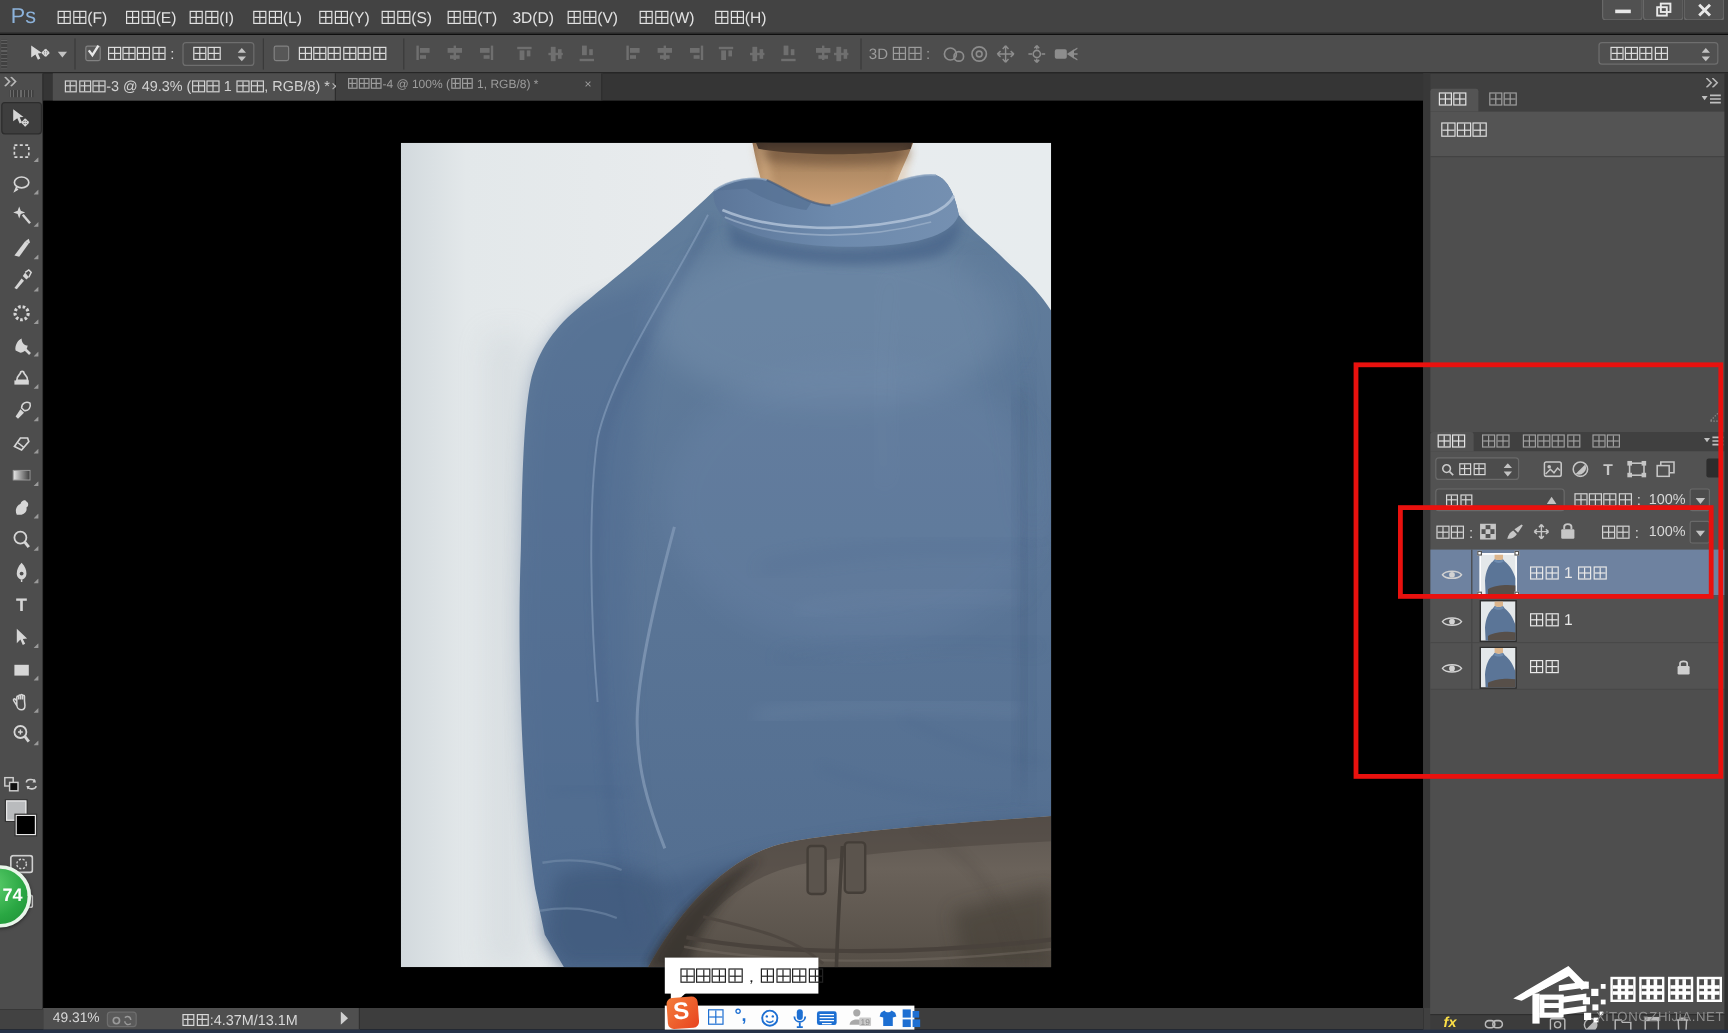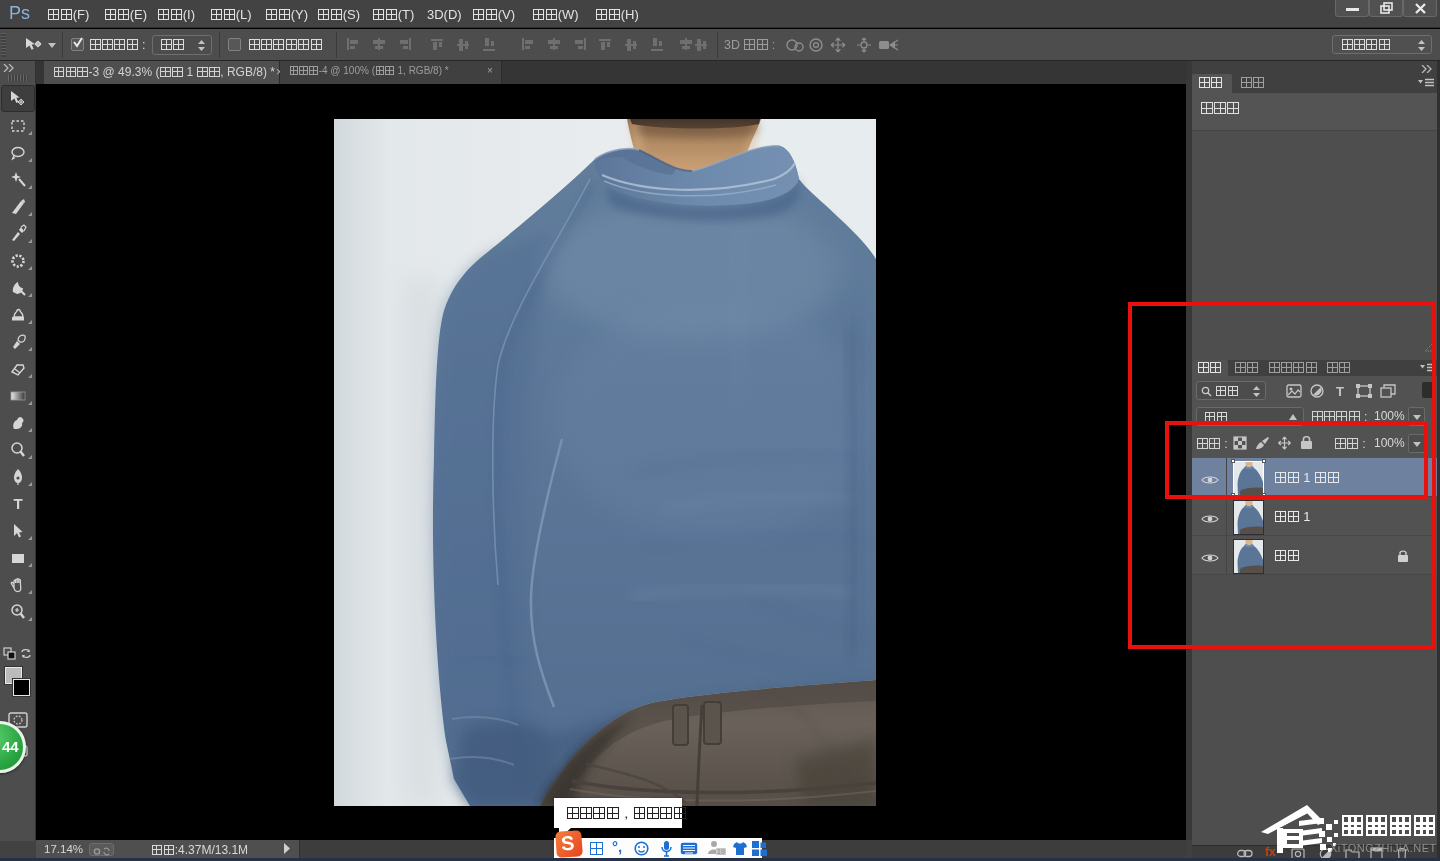--- a/index.html
+++ b/index.html
@@ -580,21 +580,21 @@
       <rect x="1" y="6" width="10" height="7" rx="1" fill="#cfcfcf"></rect>
       <path d="M3 6 L3 4 C3 1.5 9 1.5 9 4 L9 6" fill="none" stroke="#cfcfcf" stroke-width="1.4"></path>
     </svg>
 </div>
 <div class="abs" style="left:1192px;top:575px;width:248px;height:270px;background:#4e4e4e"></div>
 <div class="abs" style="left:1192px;top:845px;width:248px;height:16px;background:#3c3c3c;border-top:1px solid #2e2e2e"></div>
 <svg class="abs" style="left:1237px;top:849px" width="16" height="9">
     <rect x="0.7" y="1.5" width="8" height="6" rx="3" fill="none" stroke="#b9b9b9" stroke-width="1.3"></rect>
     <rect x="7" y="1.5" width="8" height="6" rx="3" fill="none" stroke="#b9b9b9" stroke-width="1.3"></rect>
   </svg>
-<span class="abs" style="left:1265px;top:845px;font-size:12px;font-weight:bold;color:#c2410c">fx</span>
+<span class="abs" style="left:1203px;top:845px;font-style:italic;font-size:12px;font-weight:bold;color:#fde047">fx</span>
 <svg class="abs" style="left:1291px;top:848px" width="14" height="12">
     <rect x="1" y="1" width="12" height="10" rx="1" fill="none" stroke="#b9b9b9" stroke-width="1.2"></rect>
     <circle cx="7" cy="6" r="2.6" fill="none" stroke="#b9b9b9" stroke-width="1.1"></circle>
   </svg>
 <svg class="abs" style="left:1319px;top:848px" width="13" height="12">
     <circle cx="6.5" cy="6" r="5.2" fill="none" stroke="#b9b9b9" stroke-width="1.2"></circle>
     <path d="M2.8 9.7 L10.2 2.3 A5.2 5.2 0 0 1 2.8 9.7" fill="#b9b9b9"></path>
   </svg>
 <svg class="abs" style="left:1345px;top:848px" width="15" height="12">
     <path d="M1 3 L1 11 L14 11 L14 4 L7 4 L6 2 L1 2 Z" fill="none" stroke="#b9b9b9" stroke-width="1.2"></path>
@@ -602,21 +602,21 @@
 <svg class="abs" style="left:1370px;top:847px" width="13" height="13">
     <rect x="1" y="1" width="11" height="11" fill="none" stroke="#b9b9b9" stroke-width="1.2"></rect>
     <rect x="1" y="1" width="11" height="3" fill="#b9b9b9"></rect>
   </svg>
 <svg class="abs" style="left:1396px;top:847px" width="12" height="13">
     <path d="M1 3 L11 3 M4 3 L4 1.5 L8 1.5 L8 3 M2.5 3 L3 12 L9 12 L9.5 3" fill="none" stroke="#b9b9b9" stroke-width="1.2"></path>
   </svg>
 <div class="abs" style="left:1437px;top:61px;width:3px;height:800px;background:#303030"></div>
 <div class="abs" style="left:36px;top:840px;width:1150px;height:18px;background:#3d3d3d"></div>
 <div class="abs" style="left:36px;top:840px;width:264px;height:18px;background:#4f4f4f;border-right:1px solid #303030"></div>
-<span class="abs" style="left:44px;top:843px;font-size:11.5px;color:#d8d8d8">17.14%</span>
+<span class="abs" style="left:44px;top:843px;font-size:11.5px;color:#d8d8d8">49.31%</span>
 <div class="abs" style="left:89px;top:843px;width:25px;height:13px;background:#5a5a5a;border:1px solid #6e6e6e;border-radius:3px"><svg width="25" height="13">
       <circle cx="7" cy="6.5" r="2.6" fill="none" stroke="#9a9a9a" stroke-width="1.4"></circle>
       <path d="M14 4 C17 2 19 4 19 6 M19 9 C16 11 14 9 14 7" stroke="#9a9a9a" stroke-width="1.2" fill="none"></path>
     </svg></div>
 <span class="abs" style="left:151px;top:843px;font-size:12px;color:#d8d8d8"><i class="cj"></i><i class="cj"></i>:4.37M/13.1M</span>
 <svg class="abs" style="left:283px;top:843px" width="8" height="11">
     <path d="M1 0 L7 5.5 L1 11 Z" fill="#d0d0d0"></path>
   </svg>
 <div class="abs" style="left:0;top:841px;width:36px;height:17px;background:#424242"></div>
 <div class="abs" style="left:0;top:858px;width:1440px;height:3px;background:#243147"></div>
@@ -676,14 +676,14 @@
       <rect x="62" y="44" width="6" height="6"></rect>
       <rect x="70" y="48" width="4" height="4"></rect>
       <rect x="76" y="20" width="4" height="4"></rect>
       <rect x="76" y="33" width="4" height="4"></rect>
       <rect x="75" y="43" width="3" height="3"></rect>
     </g>
   </svg>
 <span class="abs" style="left:1340px;top:812px;font-size:24px;font-weight:bold;color:#fff"><i class="cj b"></i><i class="cj b"></i><i class="cj b"></i><i class="cj b"></i></span>
 <span class="abs" style="left:1330px;top:842px;font-size:11px;font-weight:normal;color:#8e8e8e;letter-spacing:0.5px">XiTONGZHiJiA.NET</span>
 <div class="abs" style="left:-26px;top:721px;width:52px;height:52px;border-radius:50%;background:radial-gradient(circle at 35% 30%,#5ecf6e,#2aa743 60%,#1d8f35);border:3px solid #e9f6ea;box-shadow:0 1px 3px rgba(0,0,0,.5)"></div>
-<span class="abs" style="left:2px;top:738px;font-size:15px;font-weight:bold;color:#fff">44</span>
+<span class="abs" style="left:2px;top:738px;font-size:15px;font-weight:bold;color:#fff">74</span>
 <div class="abs" style="left:1128px;top:302px;width:308px;height:347px;border:4px solid #e9110e"></div>
 <div class="abs" style="left:1165px;top:421px;width:263px;height:78px;border:4px solid #e9110e"></div>
 </body></html>

